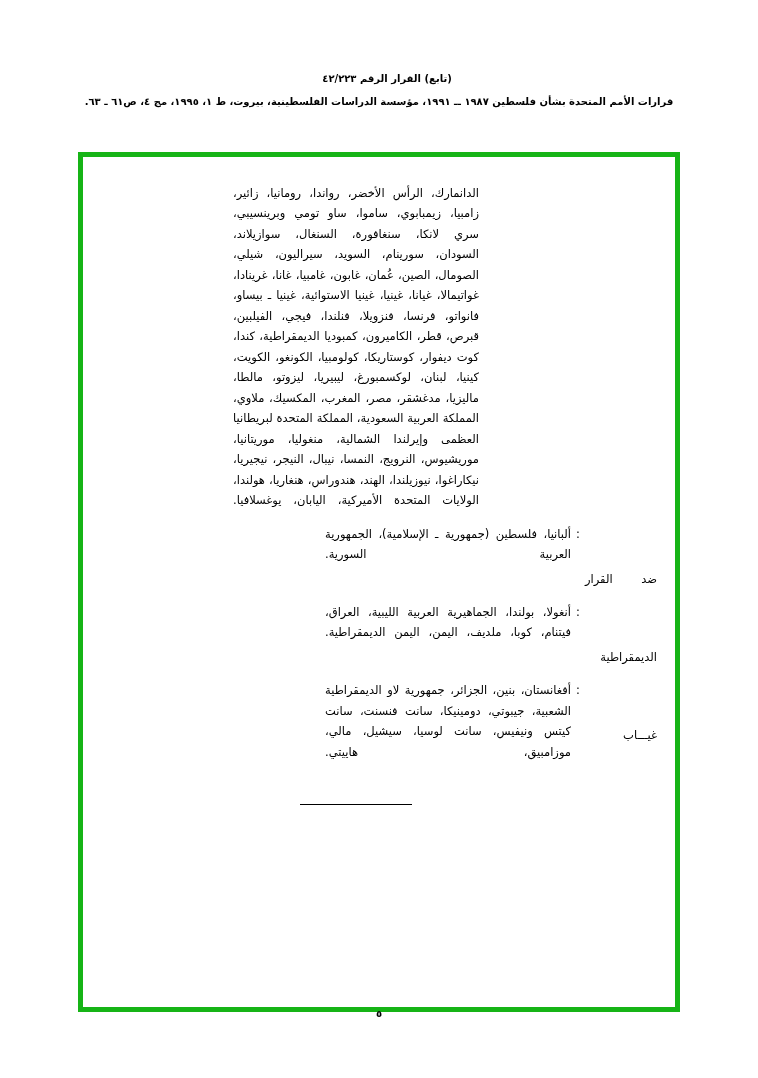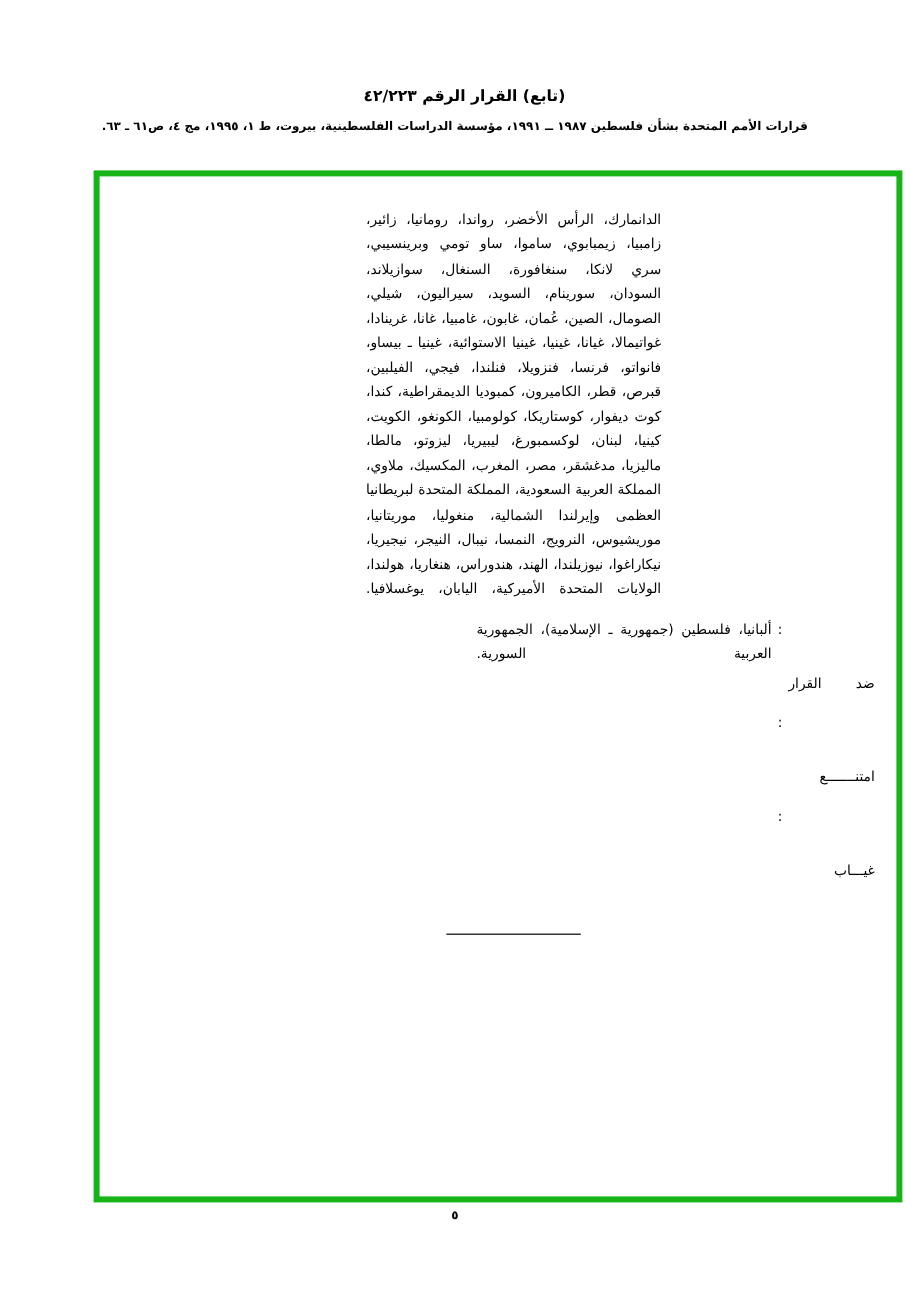--- a/index.html
+++ b/index.html
@@ -23,41 +23,41 @@
 
   
   .header {
     position: absolute;
     top: 72px;
     left: 0;
     right: 0;
     text-align: center;
   }
   .header-title {
-    font-size: 13px;
+    font-size: 10px;
     font-weight: bold;
     letter-spacing: 0.2px;
     direction: rtl;
     line-height: 1.4;
     padding-left: 16px;
   }
   .header-sub {
     margin-top: 9px;
     font-size: 10px;
     font-weight: bold;
     direction: rtl;
     line-height: 1.4;
   }
 
   
   .frame {
     position: absolute;
-    top: 142px;
+    top: 152px;
     left: 78px;
-    width: 674px;
+    width: 602px;
     height: 860px;
     border: 5px solid #16b416;
     box-sizing: border-box;
     background: #ffffff;
   }
 
   .content {
     position: absolute;
     top: 26px;
     right: 0px;
@@ -148,27 +148,29 @@
 
       <div class="countries">الدانمارك، الرأس الأخضر، رواندا، رومانيا، زائير، زامبيا، زيمبابوي، ساموا، ساو تومي وبرينسيبي، سري لانكا، سنغافورة، السنغال، سوازيلاند، السودان، سورينام، السويد، سيراليون، شيلي، الصومال، الصين، عُمان، غابون، غامبيا، غانا، غرينادا، غواتيمالا، غيانا، غينيا، غينيا الاستوائية، غينيا ـ بيساو، فانواتو، فرنسا، فنزويلا، فنلندا، فيجي، الفيلبين، قبرص، قطر، الكاميرون، كمبوديا الديمقراطية، كندا، كوت ديفوار، كوستاريكا، كولومبيا، الكونغو، الكويت، كينيا، لبنان، لوكسمبورغ، ليبيريا، ليزوتو، مالطا، ماليزيا، مدغشقر، مصر، المغرب، المكسيك، ملاوي، المملكة العربية السعودية، المملكة المتحدة لبريطانيا العظمى وإيرلندا الشمالية، منغوليا، موريتانيا، موريشيوس، النرويج، النمسا، نيبال، النيجر، نيجيريا، نيكاراغوا، نيوزيلندا، الهند، هندوراس، هنغاريا، هولندا، الولايات المتحدة الأميركية، اليابان، يوغسلافيا.</div>
 
       <div class="vote-row">
         <div class="vote-label">ضد القرار</div>
         <div class="vote-colon">:</div>
         <div class="vote-text">ألبانيا، فلسطين (جمهورية ـ الإسلامية)، الجمهورية العربية السورية.</div>
       </div>
 
       <div class="vote-row">
-        <div class="vote-label">امتنـــــــع</div>
+        <div class="vote-label">الديمقراطية</div>
         <div class="vote-colon">:</div>
+        <div class="vote-text">أنغولا، بولندا، الجماهيرية العربية الليبية، العراق، فيتنام، كوبا، ملديف، اليمن، اليمن الديمقراطية.</div>
       </div>
 
       <div class="vote-row">
         <div class="vote-label">غيـــاب</div>
         <div class="vote-colon">:</div>
+        <div class="vote-text">أفغانستان، بنين، الجزائر، جمهورية لاو الديمقراطية الشعبية، جيبوتي، دومينيكا، سانت فنسنت، سانت كيتس ونيفيس، سانت لوسيا، سيشيل، مالي، موزامبيق، هاييتي.</div>
       </div>
 
       <div class="rule-wrap">
         <div class="rule"></div>
       </div>
 
     </div>
   </div>
 
   <div class="page-number">٥</div>

